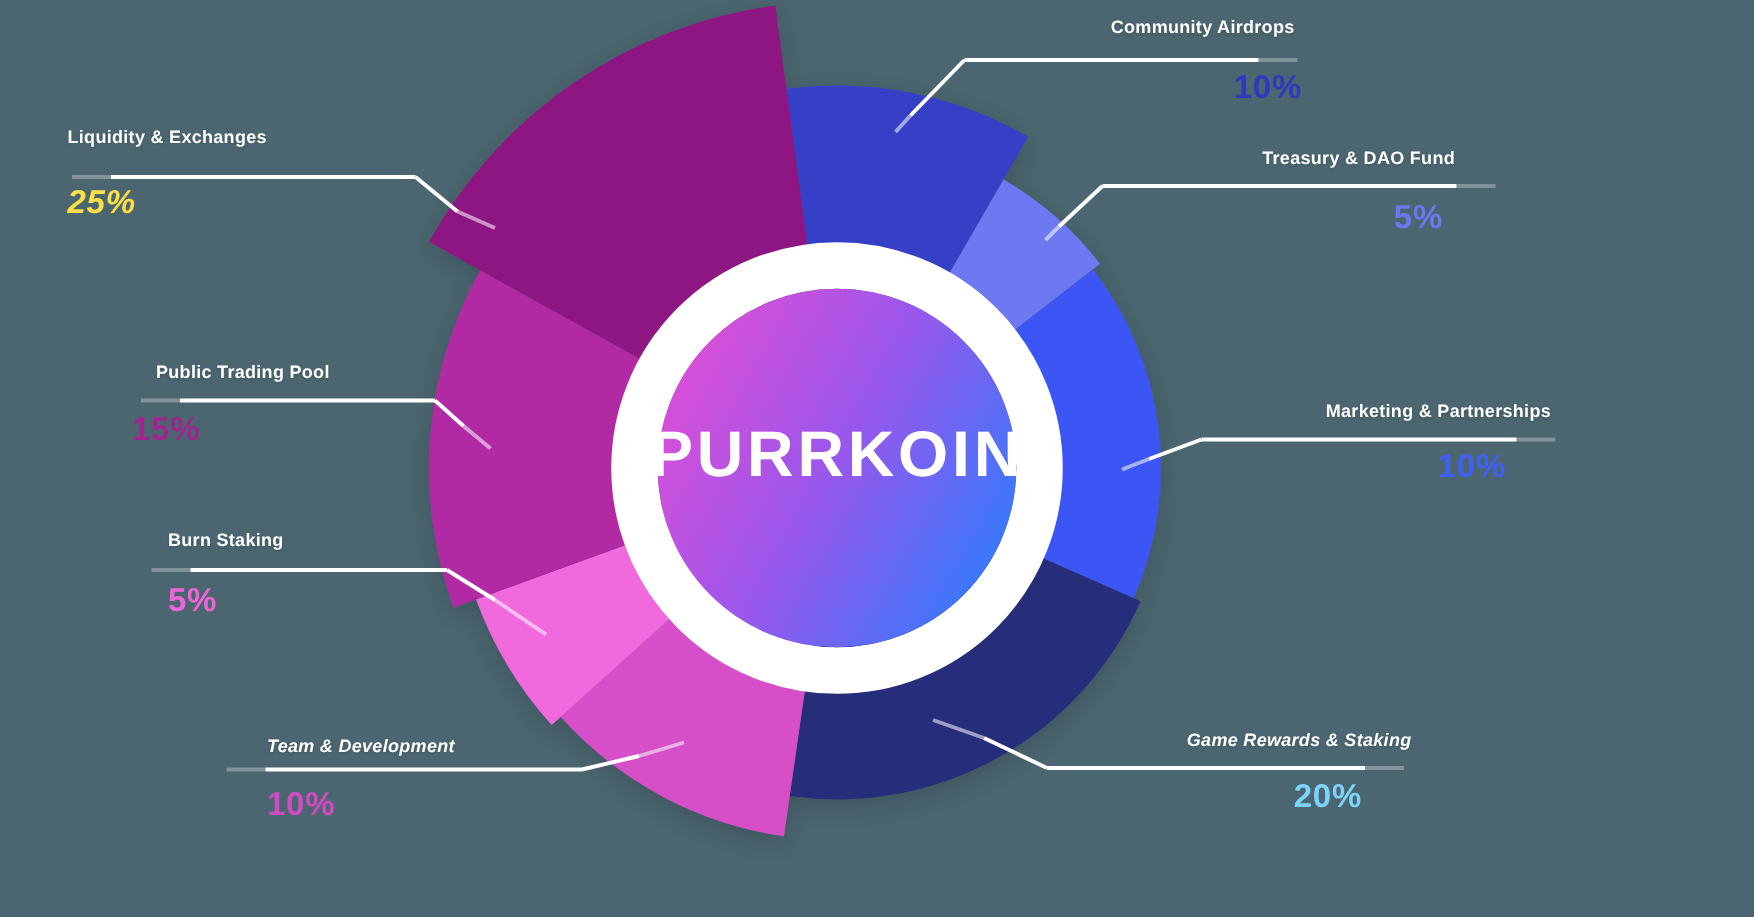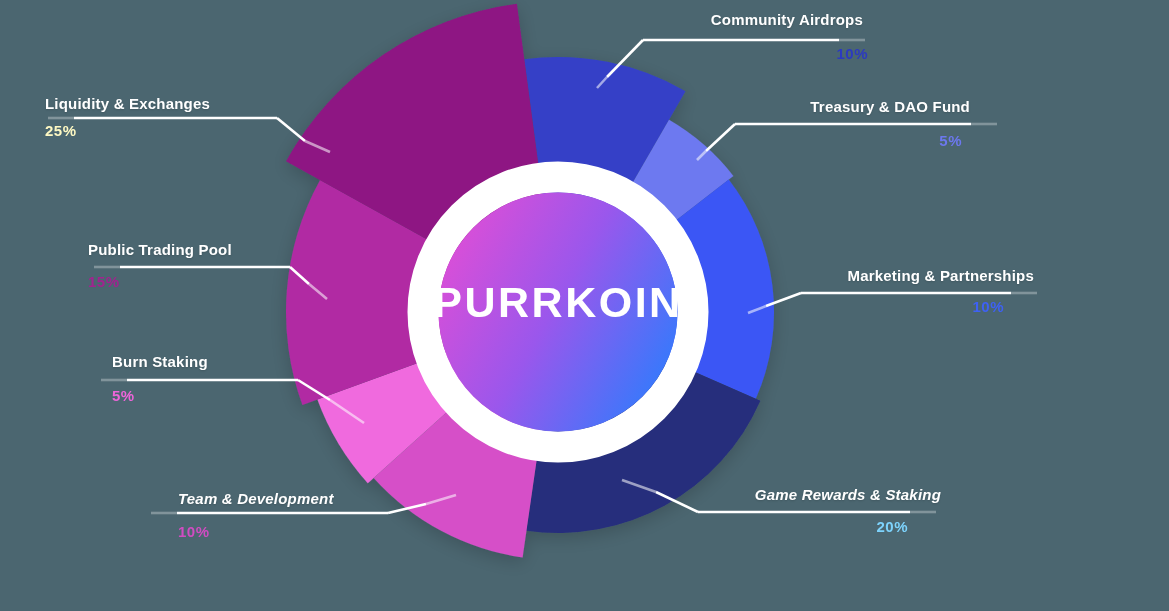--- a/index.html
+++ b/index.html
@@ -7,25 +7,25 @@
   .stage{
     position:relative;
     width:1169px;height:611px;
     overflow:hidden;
     font-family:"Liberation Sans", sans-serif;
     background:#4b6670;
   }
   #chart-svg{position:absolute;left:0;top:0;}
   .callout{position:absolute;white-space:nowrap;}
   .callout .name{
-    font-size:15px;font-weight:700;color:#ffffff;letter-spacing:.2px;
+    font-size:12px;font-weight:700;color:#ffffff;letter-spacing:.2px;
     text-shadow:0 1px 2px rgba(0,0,0,.15);
   }
   .pct{
-    position:absolute;font-size:15px;font-weight:800;white-space:nowrap;
+    position:absolute;font-size:22px;font-weight:800;white-space:nowrap;
     letter-spacing:.5px;
   }
   .coin-title{
     font-weight:700;
     letter-spacing:2.5px;
   }
 </style>
 </head>
 <body>
 
@@ -126,22 +126,22 @@
       </div>
       <div class="pct" style="top: 518px; color: #7dd3fc; right: 261px;">20%</div>
       <div class="callout" style="top: 490px; left: 178px; text-align: left; font-style: italic;">
         <div class="name">Team &amp; Development</div>
       </div>
       <div class="pct" style="top: 523px; color: rgb(208, 76, 194); left: 178px;">10%</div>
       <div class="callout" style="top: 353px; left: 112px; text-align: left;">
         <div class="name">Burn Staking</div>
       </div>
       <div class="pct" style="top: 387px; color: rgb(238, 101, 218); left: 112px;">5%</div>
-      <div class="callout" style="top: 241px; left: 88px; text-align: right;">
+      <div class="callout" style="top: 241px; left: 104px; text-align: right;">
         <div class="name">Public Trading Pool</div>
       </div>
       <div class="pct" style="top: 273px; color: rgb(161, 35, 143); left: 88px;">15%</div>
-      <div class="callout" style="top: 95px; left: 45px; text-align: left;">
+      <div class="callout" style="top: 84px; left: 45px; text-align: left;">
         <div class="name">Liquidity &amp; Exchanges</div>
       </div>
-      <div class="pct" style="top: 122px; color: #fef9c3; left: 45px;">25%</div>
+      <div class="pct" style="top: 122px; color: #fde047; left: 45px; font-style: italic;">25%</div>
     </div>
 </div>
 
 </body></html>

